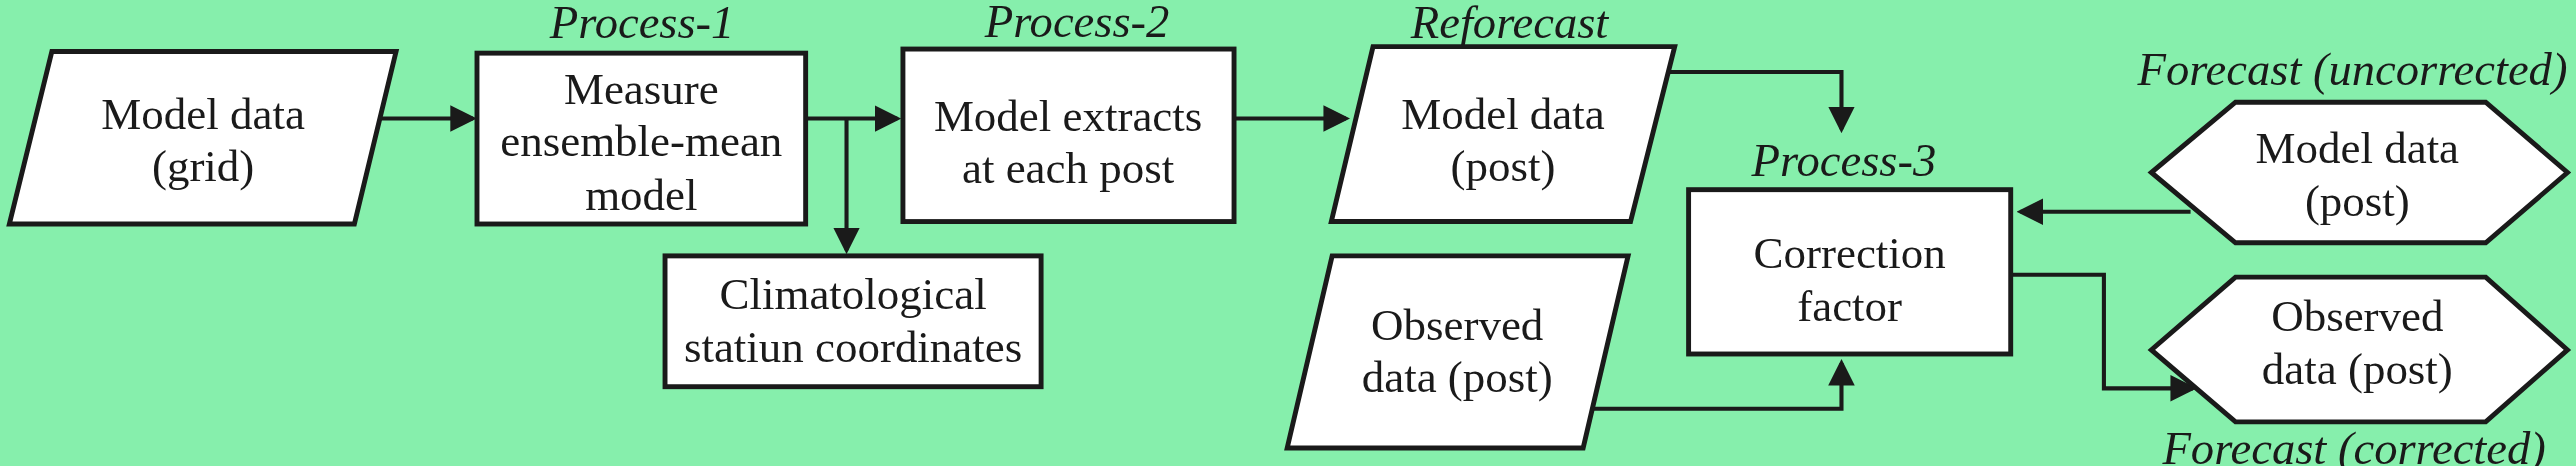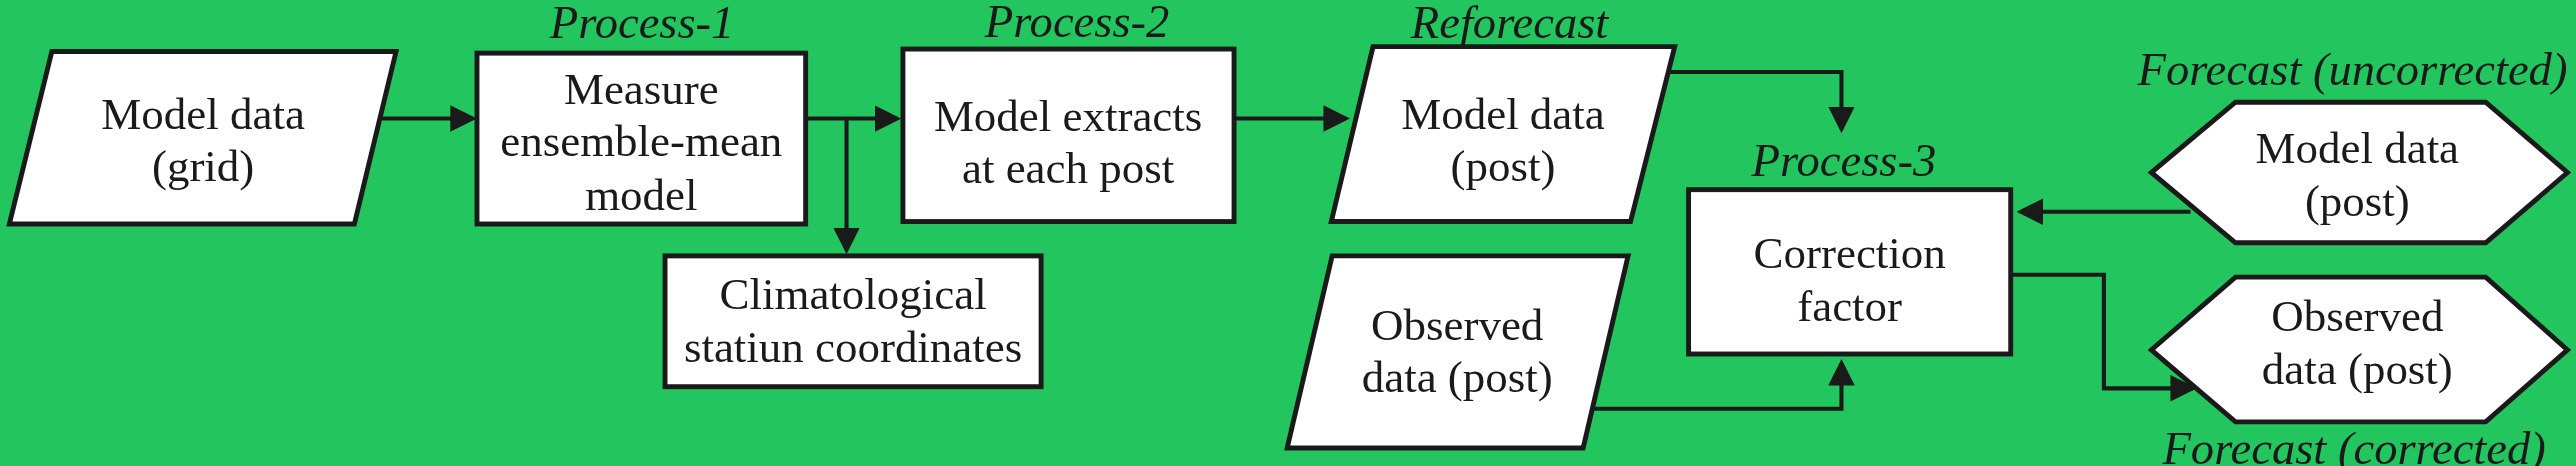--- a/index.html
+++ b/index.html
@@ -1,16 +1,16 @@
 <!DOCTYPE html>
 <html style="font-size:13px"><head>
 <meta charset="utf-8">
 <style>
   html, body { margin: 0; padding: 0; background: #ffffff; }
-  .canvas { position: relative; width: 2576px; height: 466px; background: #22c55e; overflow: hidden; }
+  .canvas { position: relative; width: 2576px; height: 466px; background: #86efac; overflow: hidden; }
   svg { display: block; }
   .shape { fill: #ffffff; stroke: #1a1a1a; stroke-width: 6; }
   .edge  { fill: none; stroke: #1a1a1a; stroke-width: 5; }
   text {
     font-family: "Liberation Serif", "DejaVu Serif", serif;
     font-size: 55px;
     fill: #1a1a1a;
     text-anchor: middle;
     dominant-baseline: central;
   }

